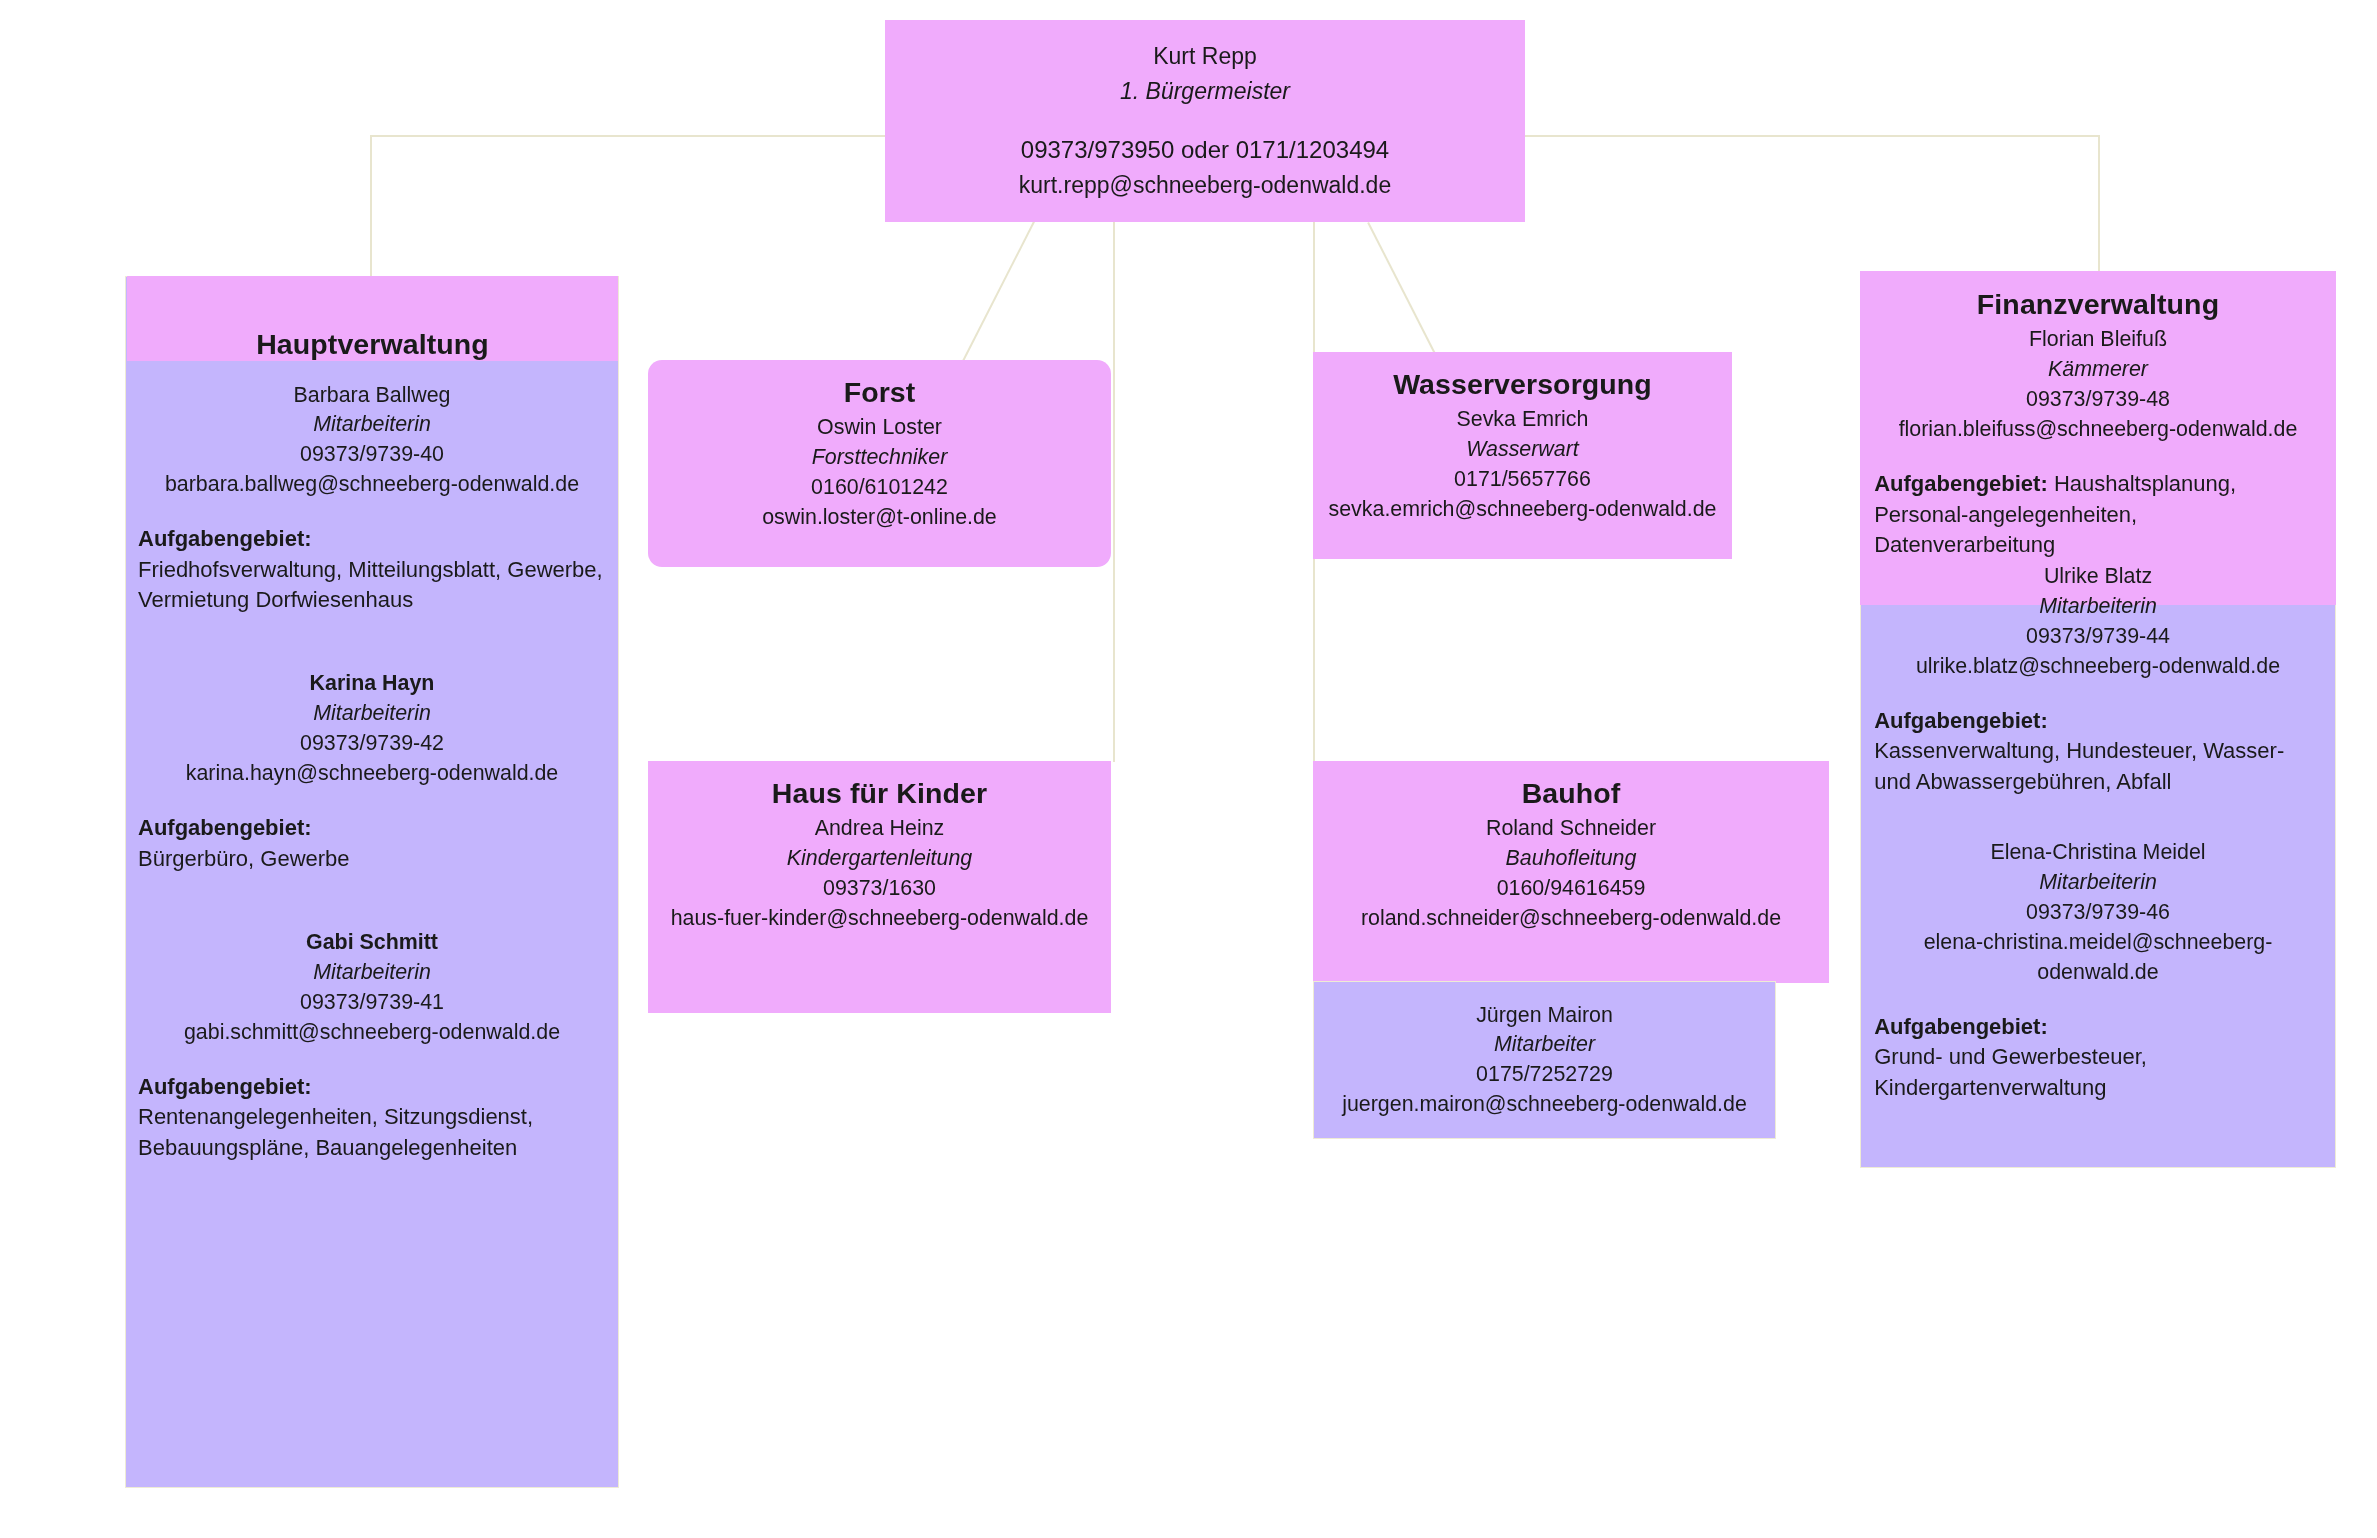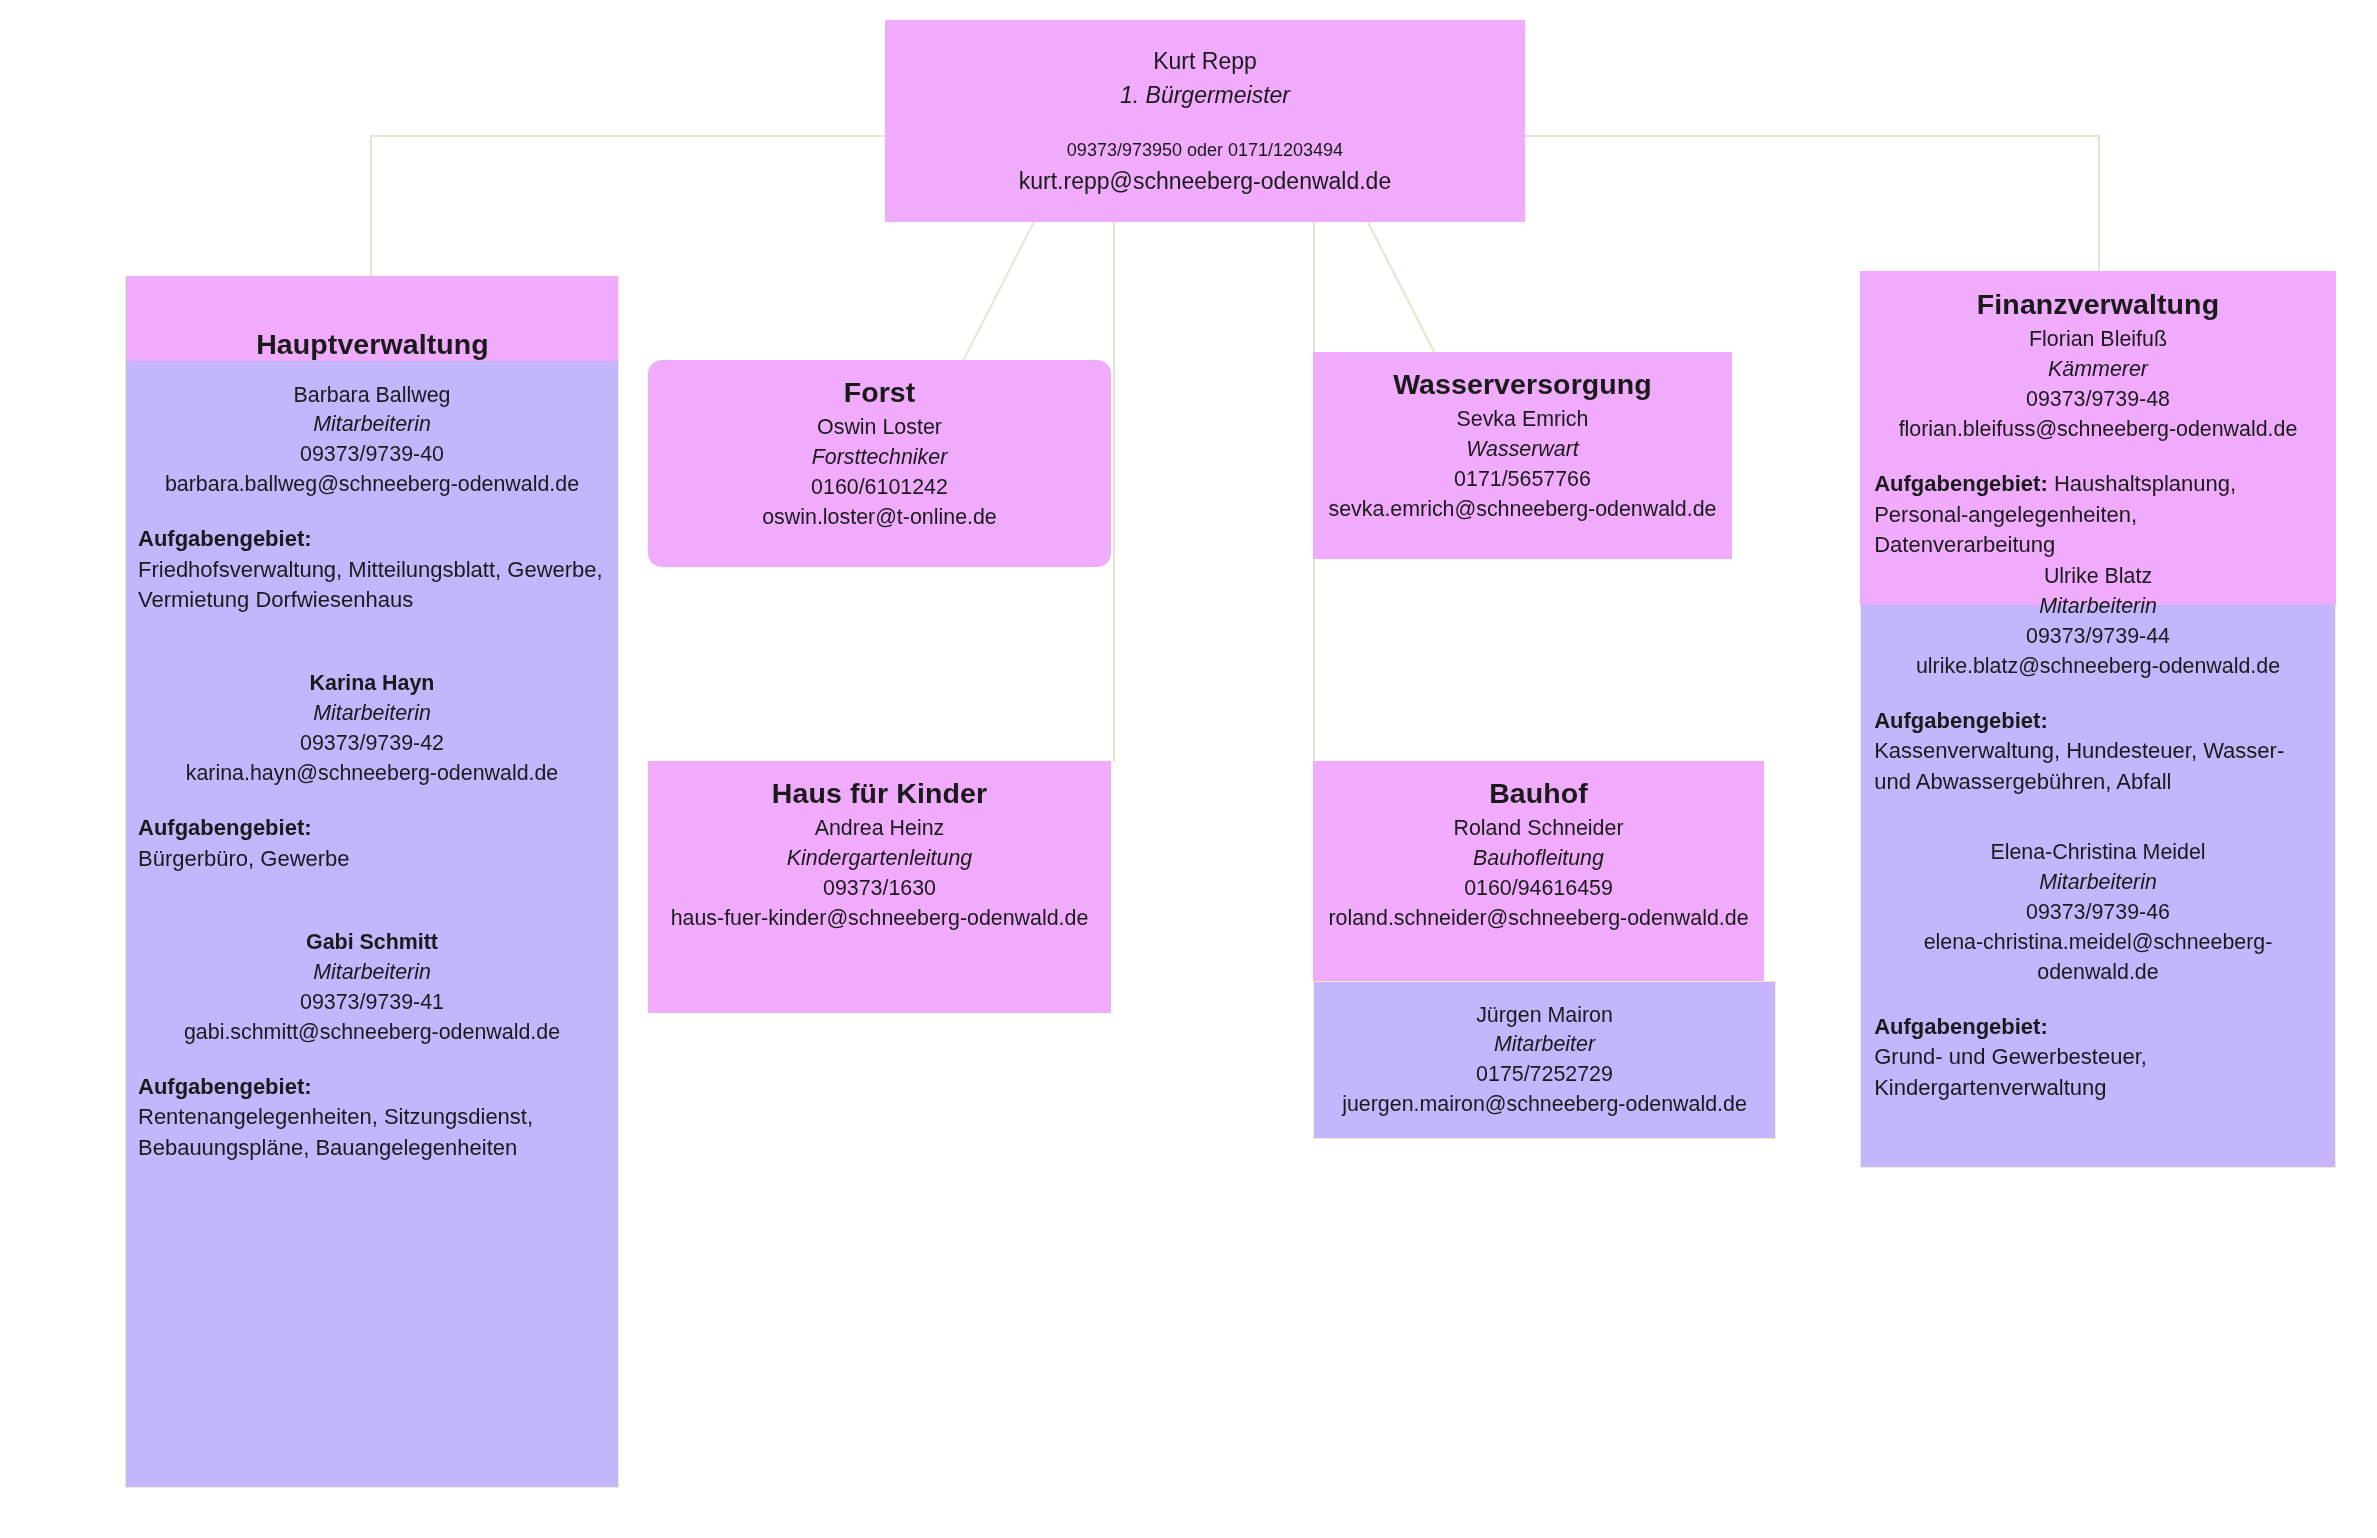--- a/index.html
+++ b/index.html
@@ -35,21 +35,21 @@
   .task-block{font-size:22px;text-align:left;line-height:1.38;}
   .task-label{font-weight:bold;}
   .person{line-height:1.40;}
 
   
   #mayor-box{left:885px;top:20px;width:640px;height:202px;
              display:flex;flex-direction:column;justify-content:center;
              padding:0 13px;box-sizing:border-box;}
   #mayor-box .name{font-size:23px;}
   #mayor-box .role{font-size:23px;}
-  #mayor-box .phone{font-size:18px;margin-top:24px;}
+  #mayor-box .phone{font-size:24px;margin-top:24px;}
   #mayor-box .mail{font-size:23px;}
   #mayor-box > div{line-height:1.50;}
 
   
   #hv-body{left:125px;top:276px;width:494px;height:1212px;}
   #hv-head{left:127px;top:276px;width:491px;height:85px;
            display:flex;align-items:flex-end;justify-content:center;}
   #hv-content{position:absolute;left:125px;top:362px;width:494px;
               box-sizing:border-box;padding:18.5px 13px 0 13px;}
 
@@ -60,21 +60,21 @@
   #fv-content{position:absolute;left:1860px;top:548px;width:476px;
               box-sizing:border-box;padding:14.2px 14.2px 0 14.2px;}
 
   
   #forst{left:648px;top:360px;width:463px;height:207px;
          box-sizing:border-box;padding:15.7px 11.4px 0 11.4px;border-radius:14px;}
   #kinder{left:648px;top:761px;width:463px;height:252px;
           box-sizing:border-box;padding:15.7px 8.5px 0 8.5px;}
   #wasser{left:1313px;top:352px;width:419px;height:207px;
           box-sizing:border-box;padding:15.7px 11.4px 0 11.4px;}
-  #bauhof{left:1313px;top:761px;width:451px;height:222px;
+  #bauhof{left:1313px;top:761px;width:516px;height:222px;
           box-sizing:border-box;padding:15.7px 8.5px 0 8.5px;}
   #bauhof-sub{left:1313px;top:981px;width:463px;height:158px;
               box-sizing:border-box;padding:18.5px 10px 0 10px;}
 
   .spacer-sm{height:24px;}
   .spacer-md{height:41px;}
   .spacer-lg{height:54px;}
 </style>
 </head>
 <body>

